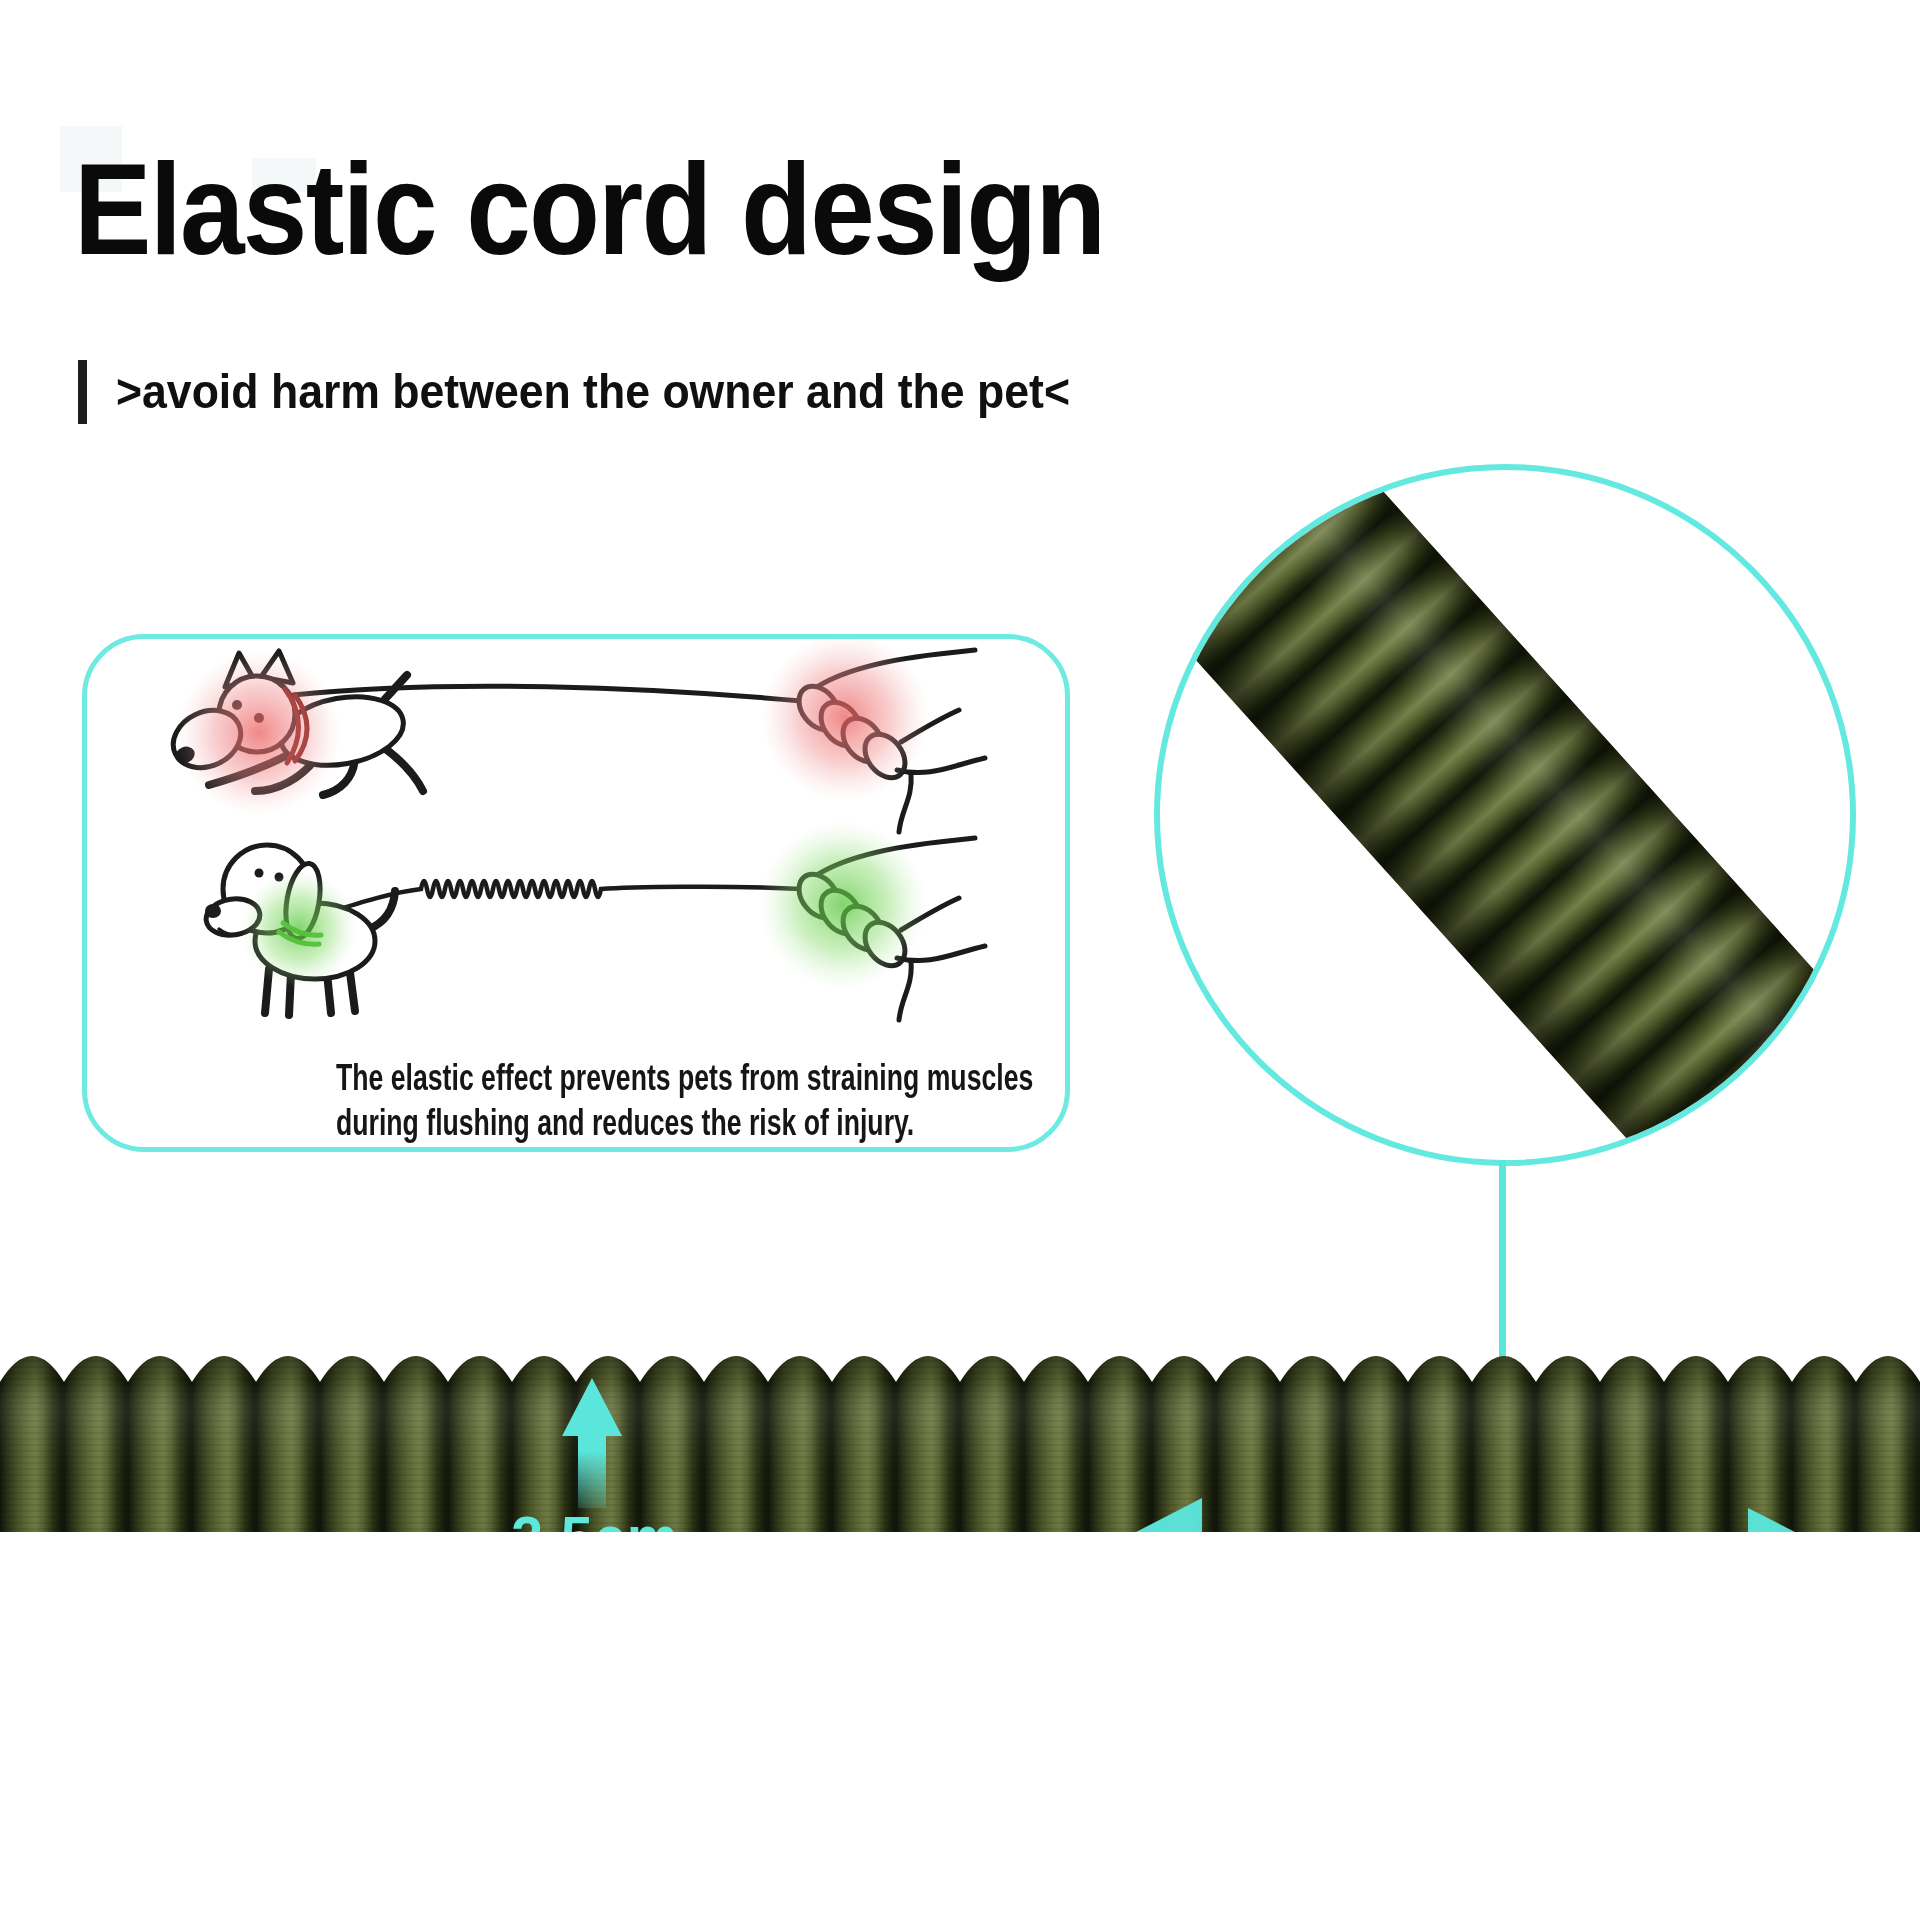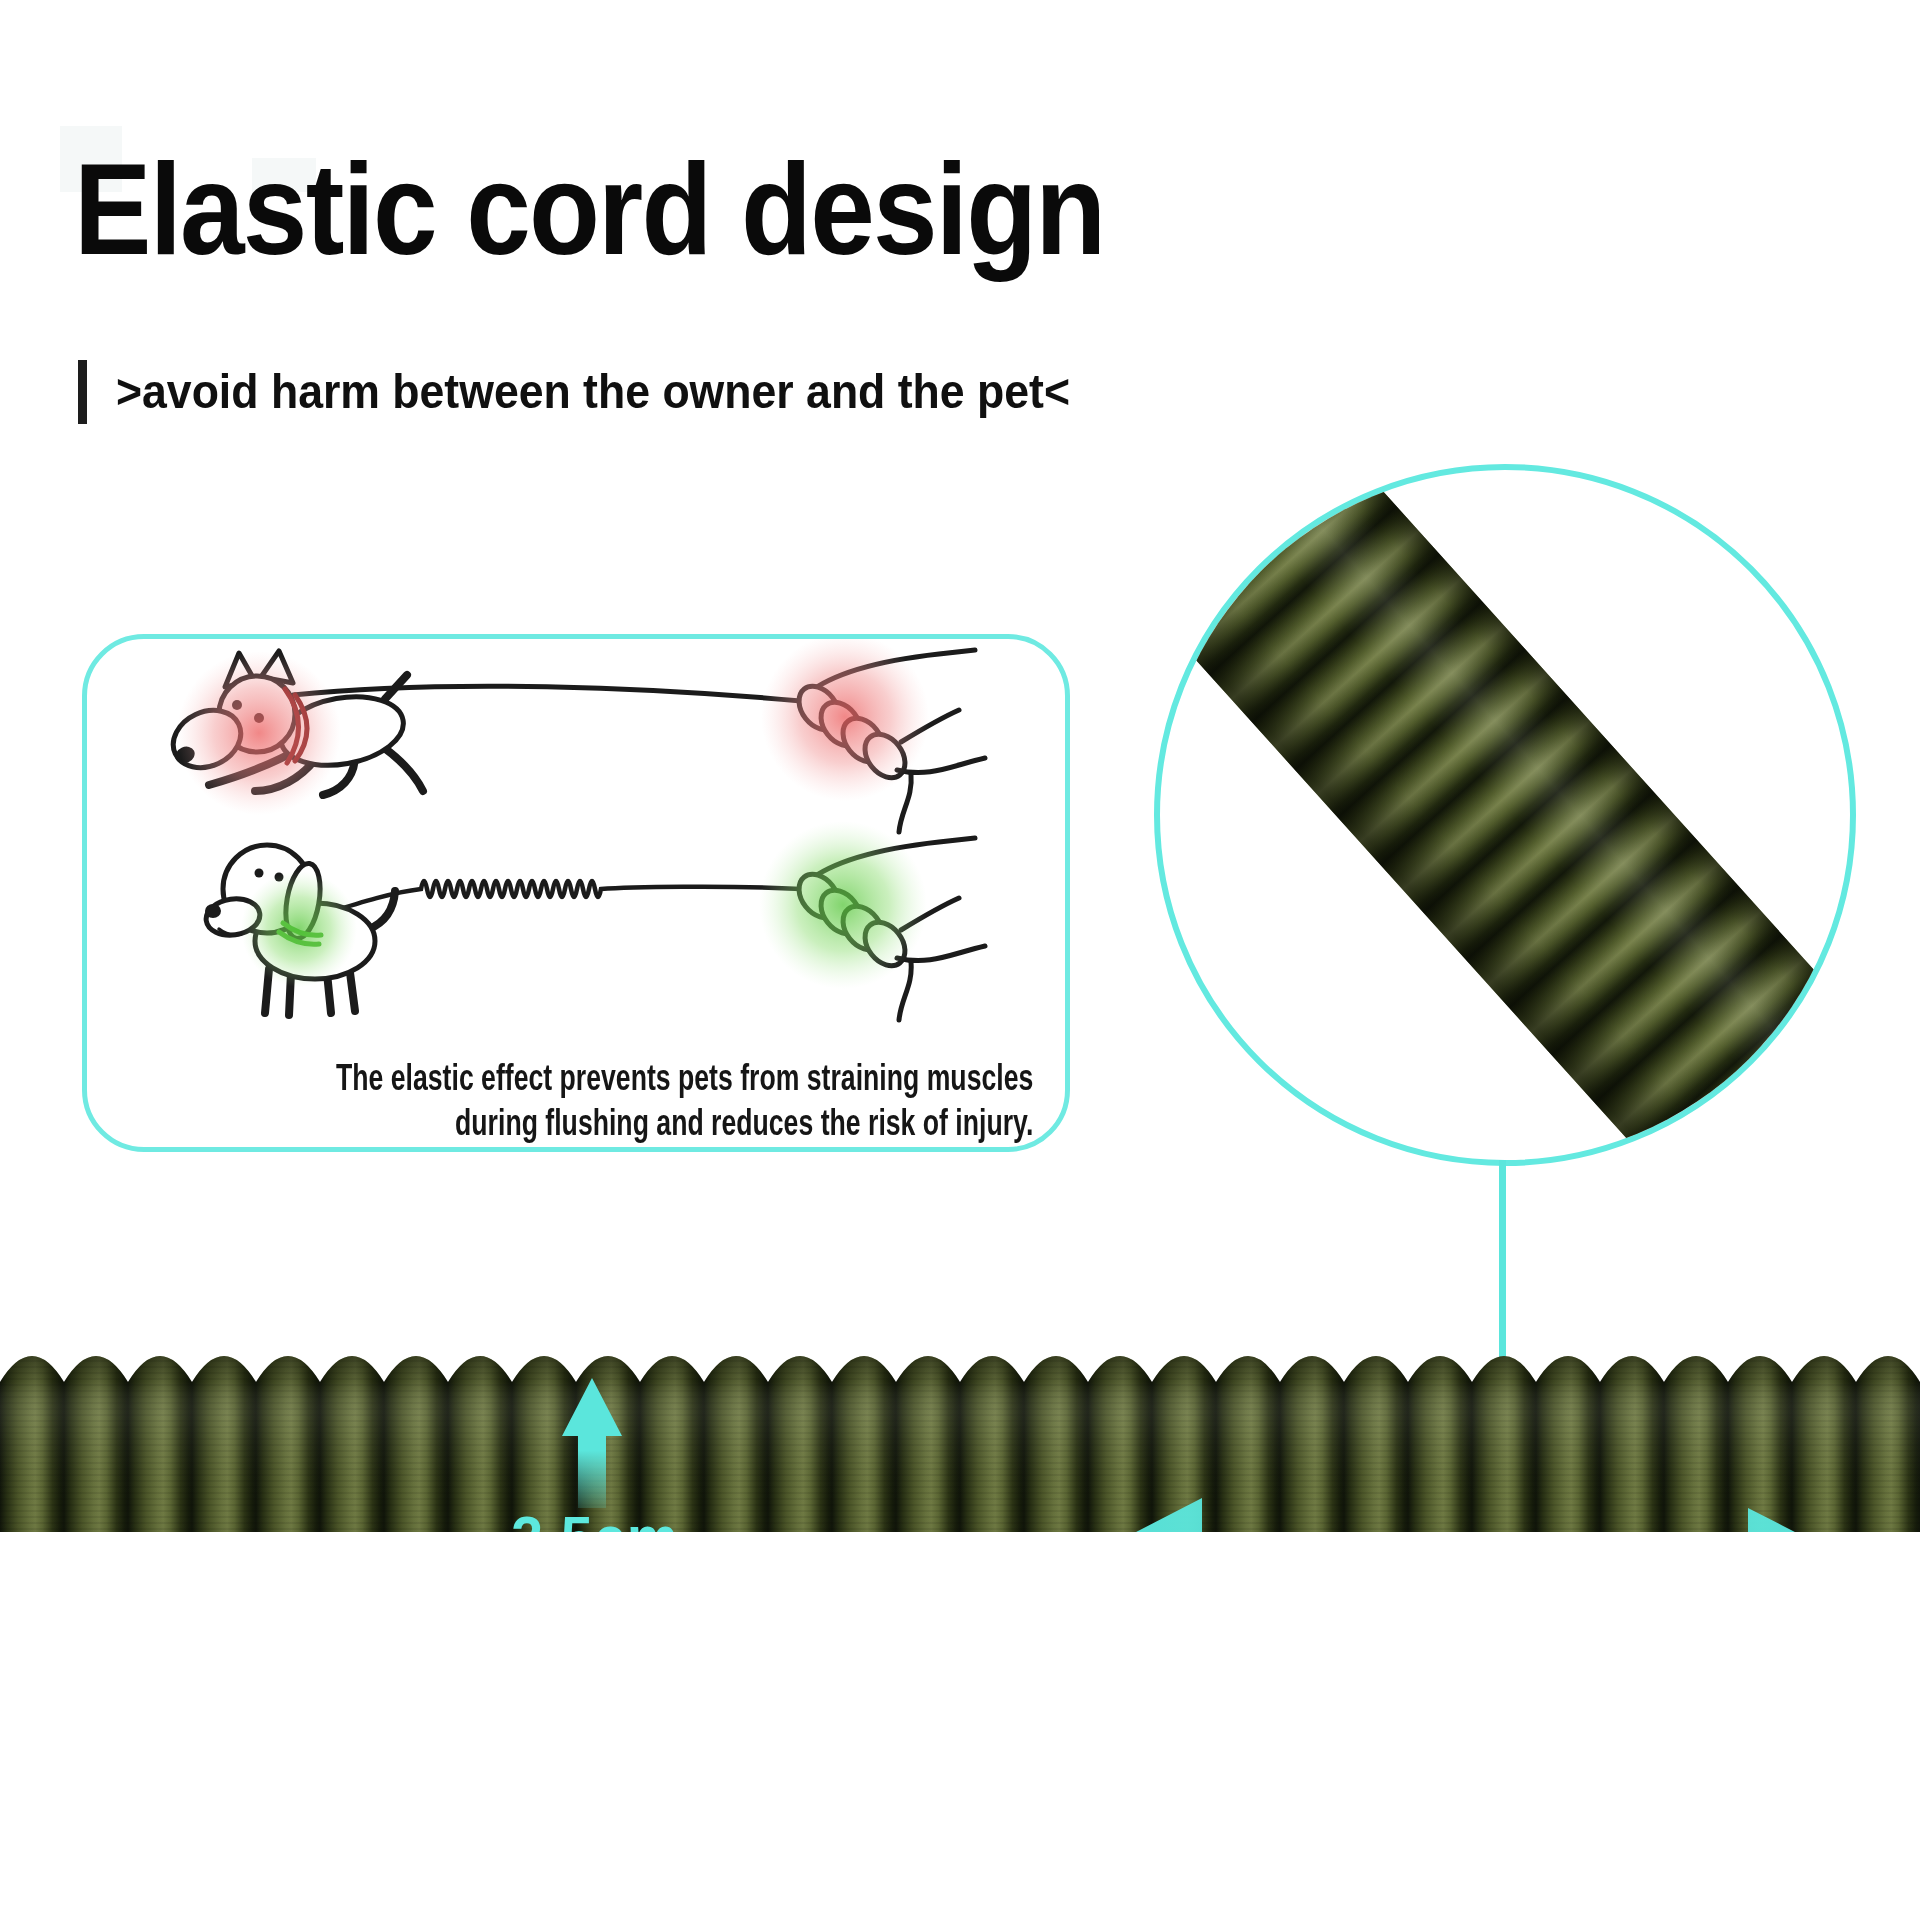--- a/index.html
+++ b/index.html
@@ -21,21 +21,20 @@
     line-height:70px; white-space:nowrap;
     transform:scaleX(0.91); transform-origin:left top;
   }
   .wm{ background:#f5f8f8; }
 
   
   #infobox{
     left:82px; top:634px; width:988px; height:518px;
     border:5px solid #6feae2; border-radius:62px; background:#ffffff;
     box-sizing:border-box;
-    text-align:right;
   }
   #illus{ position:absolute; left:0; top:0; width:100%; height:100%; }
   .ln{ fill:none; stroke:#1b1b1b; stroke-width:5; stroke-linecap:round; }
   .lg{ fill:none; stroke:#1b1b1b; stroke-width:8; stroke-linecap:round; }
   .shape{ fill:#ffffff; stroke:#1b1b1b; stroke-width:5; stroke-linejoin:round; }
   .col{ fill:none; stroke-width:5; stroke-linecap:round; }
   .col-red{ stroke:#7d1414; }
   .col-green{ stroke:#3fae2a; }
   #caption{
     position:absolute; left:249px; top:416px; color:#161616;

